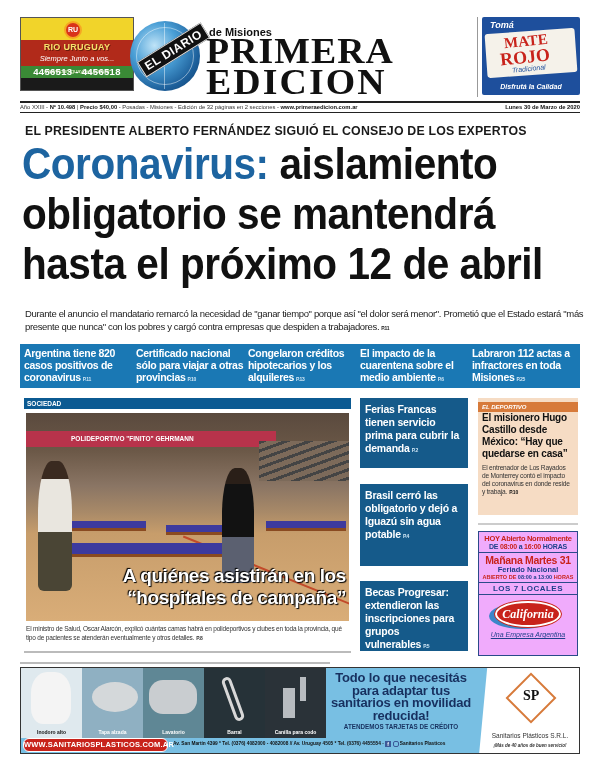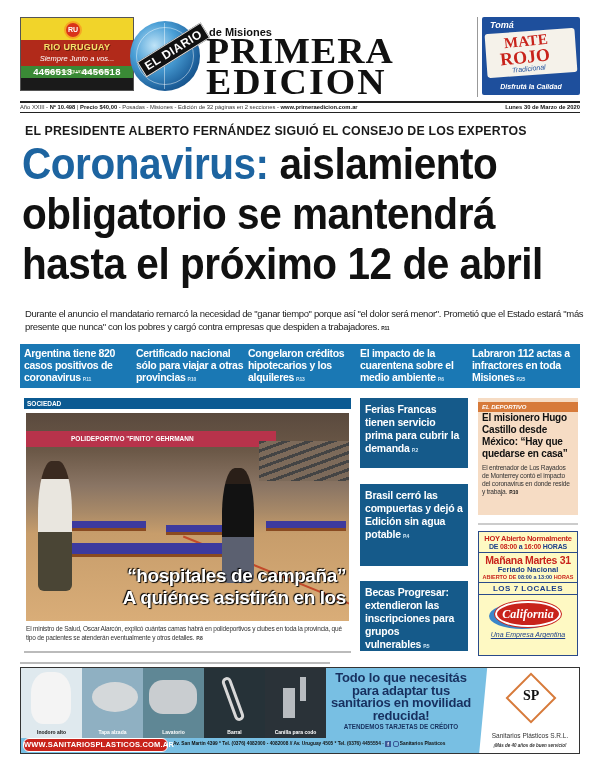--- a/index.html
+++ b/index.html
@@ -73,21 +73,21 @@
 
   
   .right-col { position: absolute; left: 478px; top: 398px; width: 102px; }
   .deportivo { position: absolute; left: 0; top: 0; width: 100px; height: 117px; background: #f6dcc4; padding: 0 4px; }
   .deportivo .tag { margin: 4px -4px 0; background: #d77a3a; color: #fff; font-style: italic; font-weight: bold; font-size: 6px; height: 10px; line-height: 10px; padding-left: 4px; }
   .deportivo .title { font-weight: bold; font-size: 10px; line-height: 12px; color: #111; letter-spacing: -0.2px; }
   .deportivo .body { margin-top: 4px; font-size: 6.6px; line-height: 8px; color: #333; letter-spacing: -0.2px; }
   .deportivo .body .pg { color: #111; }
   .divider-grey { position: absolute; left: 0; top: 125px; width: 100px; height: 2px; background: #ccc; }
 
-  .ad-california { position: absolute; left: 0; top: 133px; width: 100px; height: 125px; border: 1px solid #2a4a8a; background: #fef9c3; text-align: center; }
+  .ad-california { position: absolute; left: 0; top: 133px; width: 100px; height: 125px; border: 1px solid #2a4a8a; background: #f0abfc; text-align: center; }
   .ad-california .l1 { color: #c8231b; font-weight: bold; font-size: 7.5px; margin-top: 2px; letter-spacing: -0.3px; }
   .ad-california .l2 { color: #1d3f8a; font-weight: bold; font-size: 7px; border-bottom: 1px solid #2a4a8a; padding-bottom: 2px; letter-spacing: -0.2px; }
   .ad-california .l2 span, .ad-california .l5 span { color: #c8231b; }
   .ad-california .l3 { color: #c8231b; font-weight: bold; font-size: 10.5px; margin-top: 1px; letter-spacing: -0.3px; }
   .ad-california .l4 { color: #1d3f8a; font-weight: bold; font-size: 7.5px; line-height: 8px; }
   .ad-california .l5 { color: #c8231b; font-weight: bold; font-size: 5.5px; border-bottom: 1px solid #2a4a8a; padding-bottom: 2px; }
   .ad-california .l6 { color: #1d3f8a; font-weight: bold; font-size: 8px; letter-spacing: 0.5px; border-bottom: 1px solid #2a4a8a; padding: 1px 0; }
   .ad-california .logo { margin: 6px auto 0; width: 66px; height: 26px; border-radius: 50%; background: #c8231b; border: 2px solid #fff; box-shadow: 0 0 0 1px #c8231b, -6px 2px 0 0 #3b86c9; color: #fff; font-style: italic; font-weight: bold; font-size: 12px; font-family: "Liberation Serif", serif; line-height: 22px; }
   .ad-california .l7 { color: #1d3f8a; font-style: italic; font-size: 7px; margin-top: 4px; text-decoration: underline; }
 
@@ -176,30 +176,30 @@
     <div class="banner">POLIDEPORTIVO "FINITO" GEHRMANN</div>
     <div class="stands"></div>
     <div class="floor-line"></div>
     <div class="bed" style="left:40px;top:108px;width:80px;"></div>
     <div class="bed" style="left:140px;top:112px;width:70px;"></div>
     <div class="bed" style="left:240px;top:108px;width:80px;"></div>
     <div class="bed" style="left:40px;top:130px;width:160px;height:14px;"></div>
     <div class="person" style="left:12px;top:48px;width:34px;height:130px;background:linear-gradient(#3a2a20 0,#3a2a20 14%,#e9e6df 14%,#e9e6df 55%,#4a4535 55%);"></div>
     <div class="person" style="left:196px;top:55px;width:32px;height:115px;background:linear-gradient(#2a1f18 0,#2a1f18 14%,#121212 14%,#121212 60%,#5b6070 60%);"></div>
     <div class="overlay">
+      <div>A quiénes asistirán en los</div>
       <div>“hospitales de campaña”</div>
-      <div>A quiénes asistirán en los</div>
     </div>
   </div>
   <p class="caption"><span>El ministro de Salud, Oscar Alarcón, explicó cuántas camas habrá en polideportivos y clubes en toda la provincia, qué tipo de pacientes se atenderán eventualmente y otros detalles.</span><span class="pg">P.8</span></p>
 </section>
 
 <div class="mid">
   <div class="midbox" style="top:0;height:70px;"><span>Ferias Francas tienen servicio prima para cubrir la demanda</span><span class="pg">P.2</span></div>
-  <div class="midbox" style="top:86px;height:82px;"><span>Brasil cerró las compuertas y dejó a Edición sin agua potable</span><span class="pg">P.4</span></div>
+  <div class="midbox" style="top:86px;height:82px;"><span>Brasil cerró las obligatorio y dejó a Iguazú sin agua potable</span><span class="pg">P.4</span></div>
   <div class="midbox" style="top:183px;height:70px;"><span>Becas Progresar: extendieron las inscripciones para grupos vulnerables</span><span class="pg">P.5</span></div>
 </div>
 
 <div class="right-col">
   <div class="deportivo">
     <div class="tag">EL DEPORTIVO</div>
     <div class="title">El misionero Hugo Castillo desde México: “Hay que quedarse en casa”</div>
     <div class="body"><span>El entrenador de Los Rayados de Monterrey contó el impacto del coronavirus en donde reside y trabaja.</span><span class="pg">P.10</span></div>
   </div>
   <div class="divider-grey"></div>

